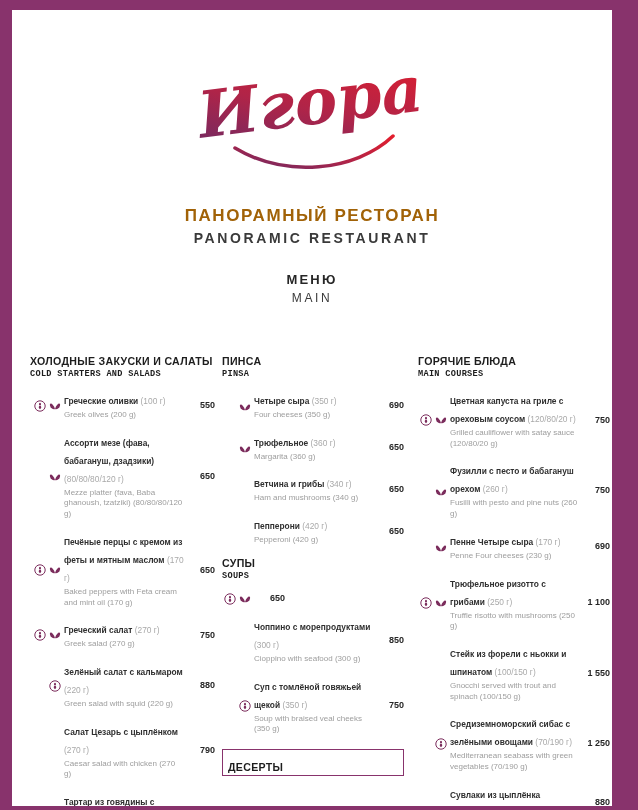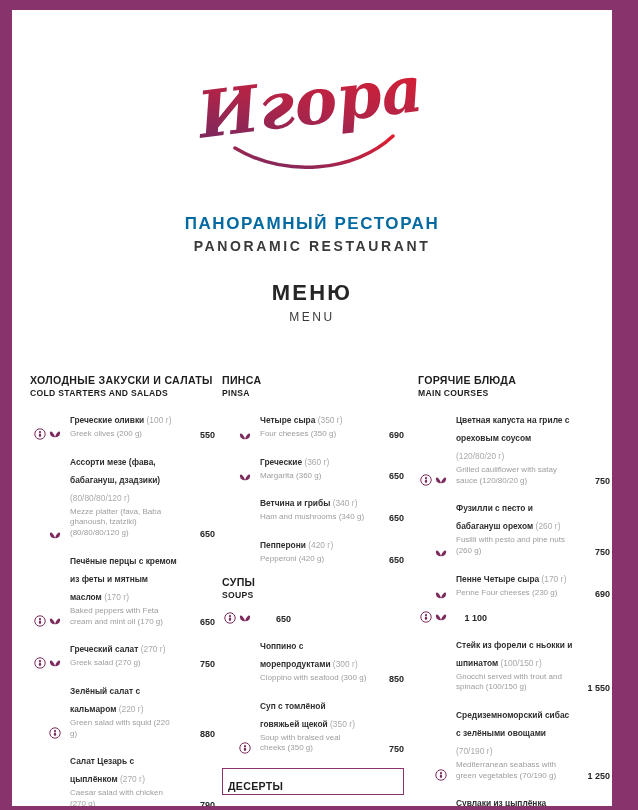--- a/index.html
+++ b/index.html
@@ -14,46 +14,46 @@
   .sheet {
     background: #ffffff;
     width: 100%; height: 100%;
     overflow: hidden;
     position: relative;
   }
   
   .logo-wrap { display:flex; justify-content:center; margin-top:26px; height:152px; }
   .title-ru {
     text-align:center; font-weight:bold; font-size:17px;
-    letter-spacing:1.6px; color:#0369a1; margin-top:26px;
+    letter-spacing:1.6px; color:#a16207; margin-top:18px;
   }
   .title-en {
     text-align:center; font-weight:bold; font-size:14px;
     letter-spacing:2.6px; color:#3a3a3a; margin-top:4px;
   }
   .menu-ru {
-    text-align:center; font-weight:bold; font-size:22px;
+    text-align:center; font-weight:bold; font-size:13px;
     letter-spacing:2.2px; color:#262626; margin-top:26px;
   }
   .menu-en {
     text-align:center; font-size:12px; letter-spacing:2.6px;
     color:#3a3a3a; margin-top:4px; font-weight:normal;
   }
   
   .columns { display:flex; margin-top:50px; padding-left:18px; }
   .col { flex:0 0 auto; }
   .col-1 { width:185px; }
   .col-2 { width:182px; margin-left:7px; }
   .col-3 { width:192px; margin-left:14px; }
   .section { margin-top:0; }
   .section:first-child { margin-top:0; }
   .sec-ru { font-weight:bold; font-size:10.6px; color:#1d1d1d; letter-spacing:.3px; }
-  .sec-en { font-weight:bold; font-size:8.6px; color:#1d1d1d; letter-spacing:.3px; margin-top:2px; }
+  .sec-en { font-weight:bold; font-size:8.6px; color:#1d1d1d; letter-spacing:.3px; margin-top:2px;font-family:Liberation Mono, monospace; }
   .items { margin-top:11px; }
-  .item { display:flex; align-items:flex-end; margin-bottom:11px;gap:6px; }
+  .item { display:flex; align-items:center; margin-bottom:11px; }
   .gutter {
     flex:0 0 32px; width:32px; display:flex; justify-content:flex-end;
     gap:3px; padding-right:3px; padding-top:1px;
   }
   .col-1 .gutter { flex-basis:34px; width:34px; }
   .icon { display:inline-block; line-height:0; }
   .body { flex:1 1 auto; min-width:0; }
   .nm { font-weight:bold; font-size:8.4px; line-height:1.32; color:#2f2f2f; }
   .portion { font-weight:normal; color:#a9a9a9; }
   .desc { display:block; font-size:8px; line-height:1.34; color:#9d9d9d; margin-top:2px; }
@@ -83,21 +83,21 @@
           </linearGradient>
         </defs>
         <text x="115" y="88" text-anchor="middle" font-family="DejaVu Serif, serif" font-style="italic" font-weight="bold" font-size="64" fill="url(#lg)" transform="rotate(-7 115 80)">Игора</text>
         <path d="M38 112 C88 142 158 136 196 100" stroke="url(#lg)" stroke-width="3.5" fill="none" stroke-linecap="round"></path>
       </svg>
     </div>
 
     <div class="title-ru">ПАНОРАМНЫЙ РЕСТОРАН</div>
     <div class="title-en">PANORAMIC RESTAURANT</div>
     <div class="menu-ru">МЕНЮ</div>
-    <div class="menu-en">MENU</div>
+    <div class="menu-en">MAIN</div>
 
     <div class="columns" id="columns">
         <div class="col col-1">
   <div class="section">
     <div class="sec-ru">ХОЛОДНЫЕ ЗАКУСКИ И САЛАТЫ</div>
     <div class="sec-en">COLD STARTERS AND SALADS</div>
     <div class="items">
   <div class="item">
     <span class="gutter">
   <span class="icon">
@@ -244,21 +244,21 @@
   <div class="item">
     <span class="gutter">
   <span class="icon">
     <svg width="12" height="10" viewBox="0 0 12 10">
       <path fill="#7b2c5c" d="M6 9 C4.2 3.2 0.2 1.8 1 5.8 C1.6 8.6 4.6 9.7 6 9 Z"></path>
       <path fill="#7b2c5c" d="M6 9 C7.8 3.2 11.8 1.8 11 5.8 C10.4 8.6 7.4 9.7 6 9 Z"></path>
     </svg>
   </span>
 </span>
     <span class="body">
-      <span class="nm"><span class="nm-t">Греческие</span> <span class="portion">(360 г)</span></span>
+      <span class="nm"><span class="nm-t">Трюфельное</span> <span class="portion">(360 г)</span></span>
       <span class="desc">Margarita (360 g)</span>
     </span>
     <span class="price">650</span>
   </div>
 
   <div class="item">
     <span class="gutter"></span>
     <span class="body">
       <span class="nm"><span class="nm-t">Ветчина и грибы</span> <span class="portion">(340 г)</span></span>
       <span class="desc">Ham and mushrooms (340 g)</span>
@@ -401,20 +401,24 @@
     </svg>
   </span>
 
   <span class="icon">
     <svg width="12" height="10" viewBox="0 0 12 10">
       <path fill="#7b2c5c" d="M6 9 C4.2 3.2 0.2 1.8 1 5.8 C1.6 8.6 4.6 9.7 6 9 Z"></path>
       <path fill="#7b2c5c" d="M6 9 C7.8 3.2 11.8 1.8 11 5.8 C10.4 8.6 7.4 9.7 6 9 Z"></path>
     </svg>
   </span>
 </span>
+    <span class="body">
+      <span class="nm"><span class="nm-t">Трюфельное ризотто с грибами</span> <span class="portion">(250 г)</span></span>
+      <span class="desc">Truffle risotto with mushrooms (250 g)</span>
+    </span>
     <span class="price">1 100</span>
   </div>
 
   <div class="item">
     <span class="gutter"></span>
     <span class="body">
       <span class="nm"><span class="nm-t">Стейк из форели с ньокки и шпинатом</span> <span class="portion">(100/150 г)</span></span>
       <span class="desc">Gnocchi served with trout and spinach (100/150 g)</span>
     </span>
     <span class="price">1 550</span>

